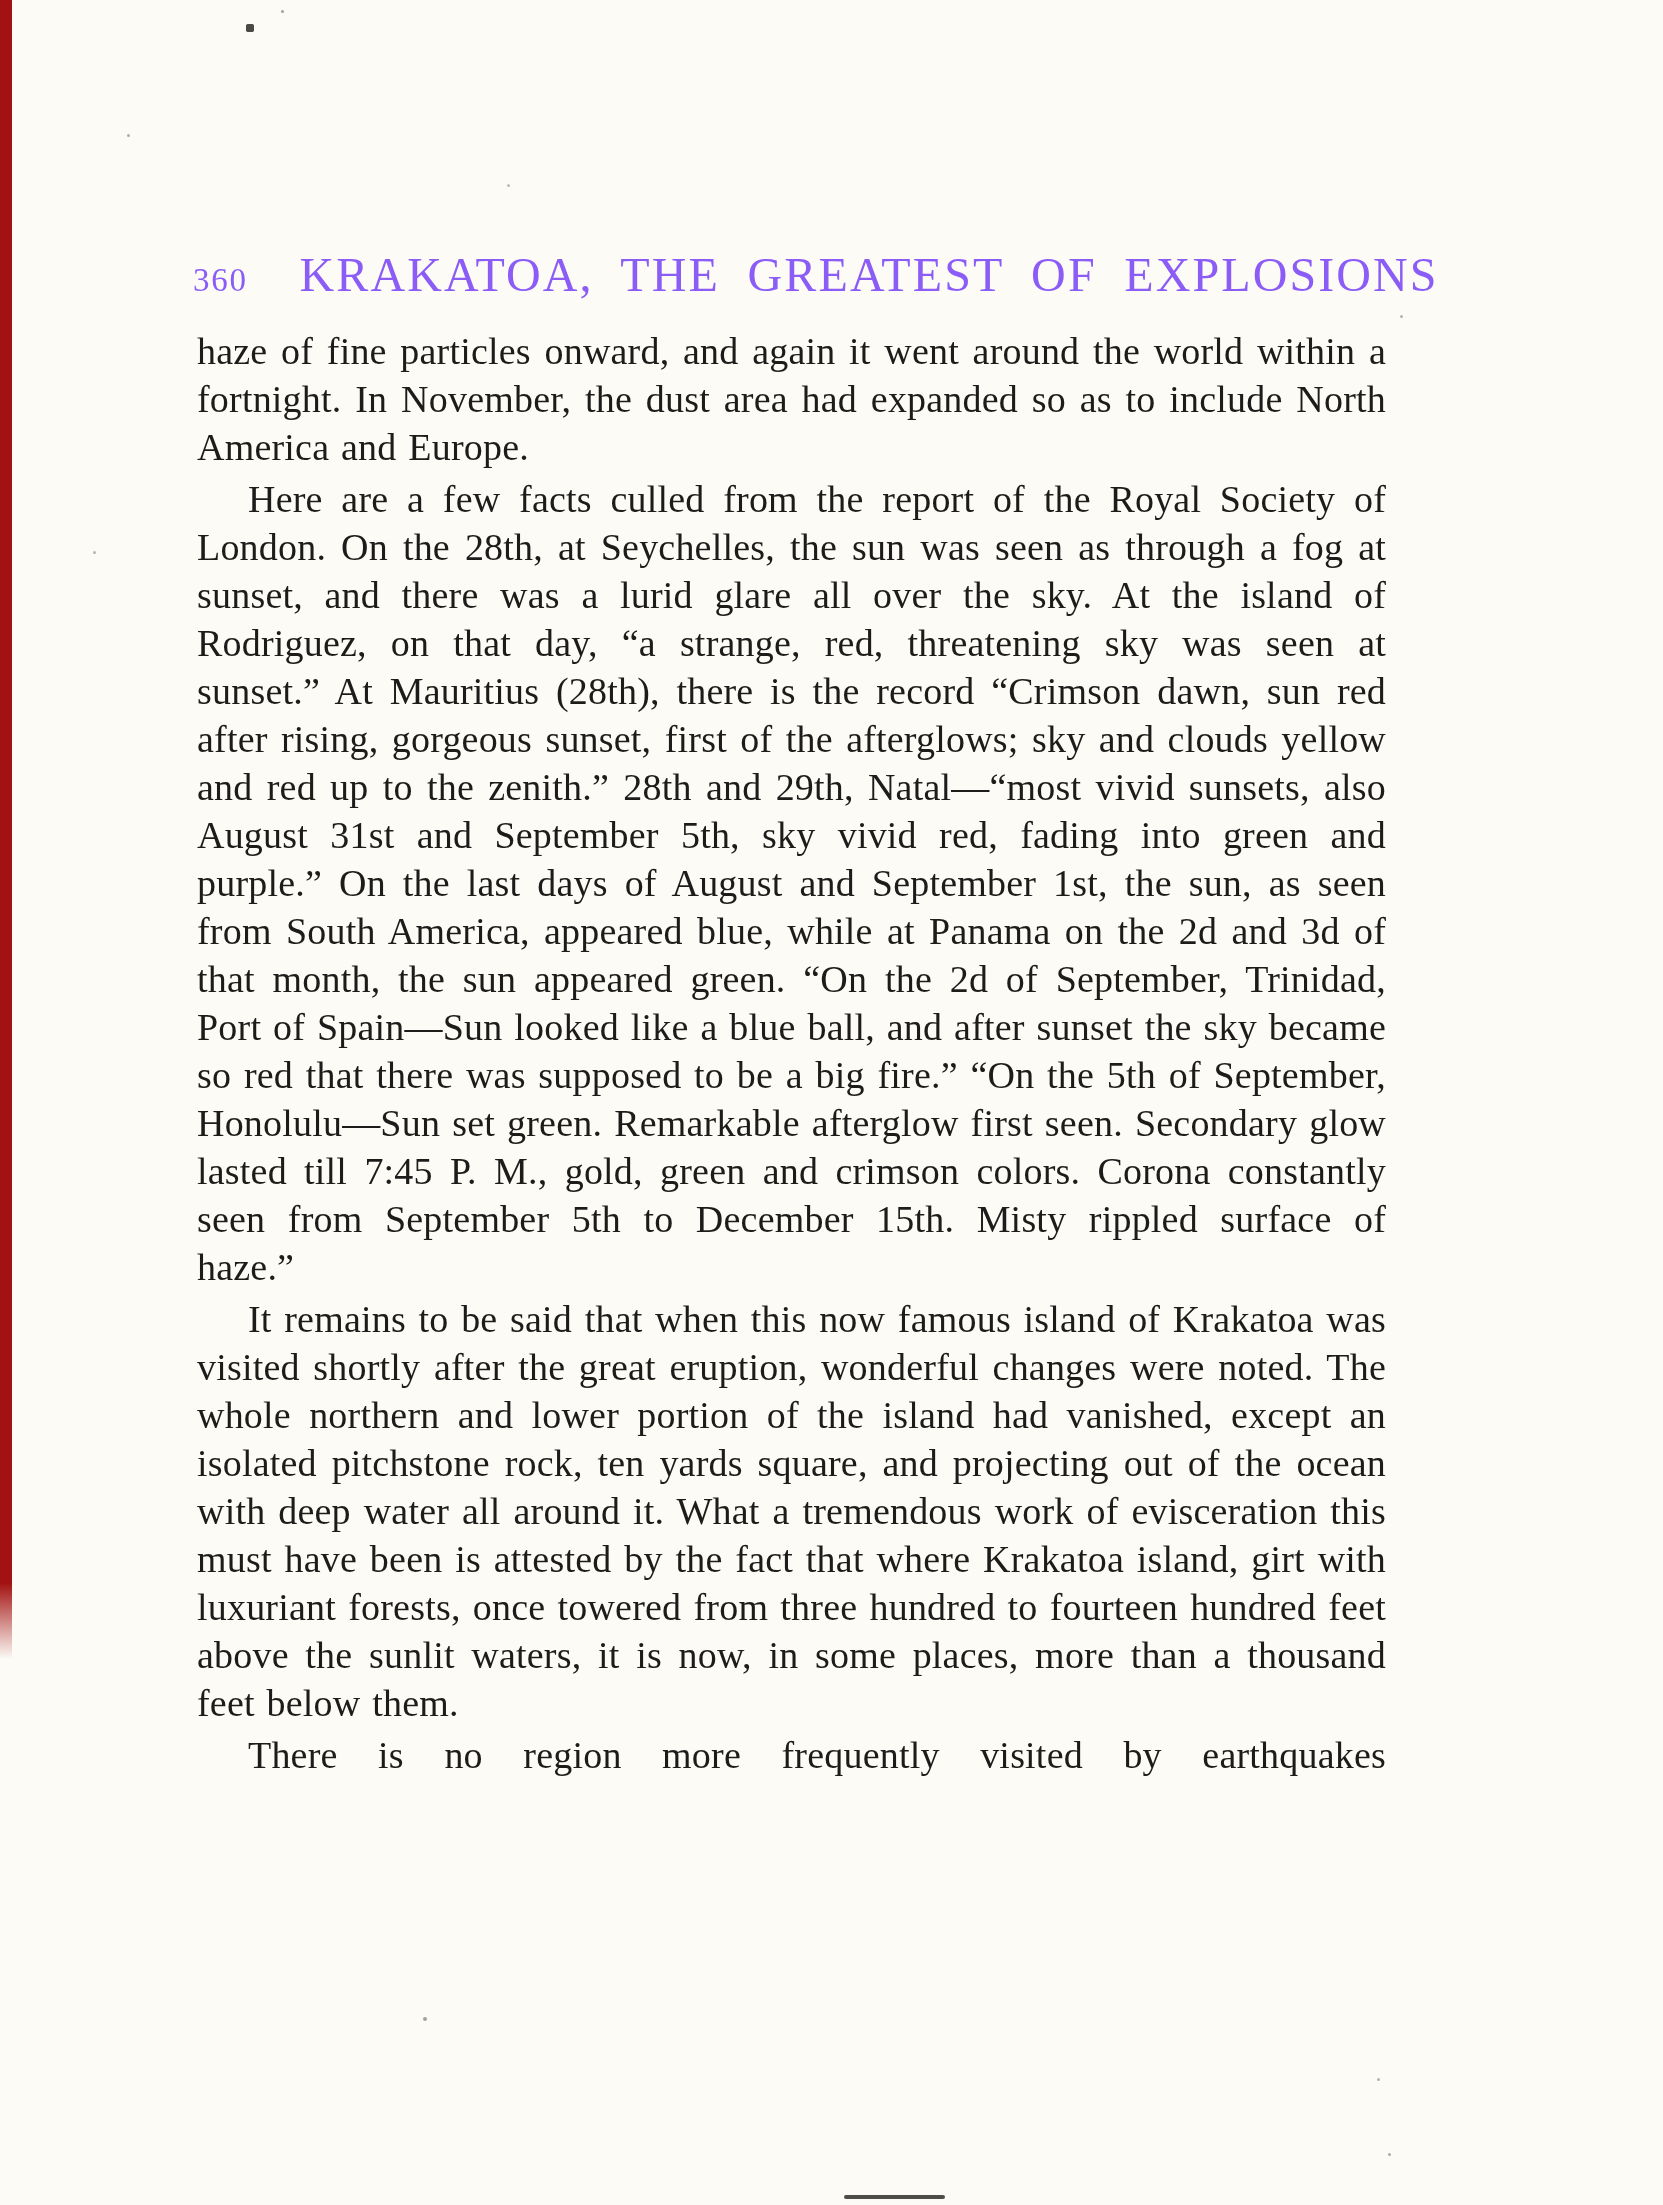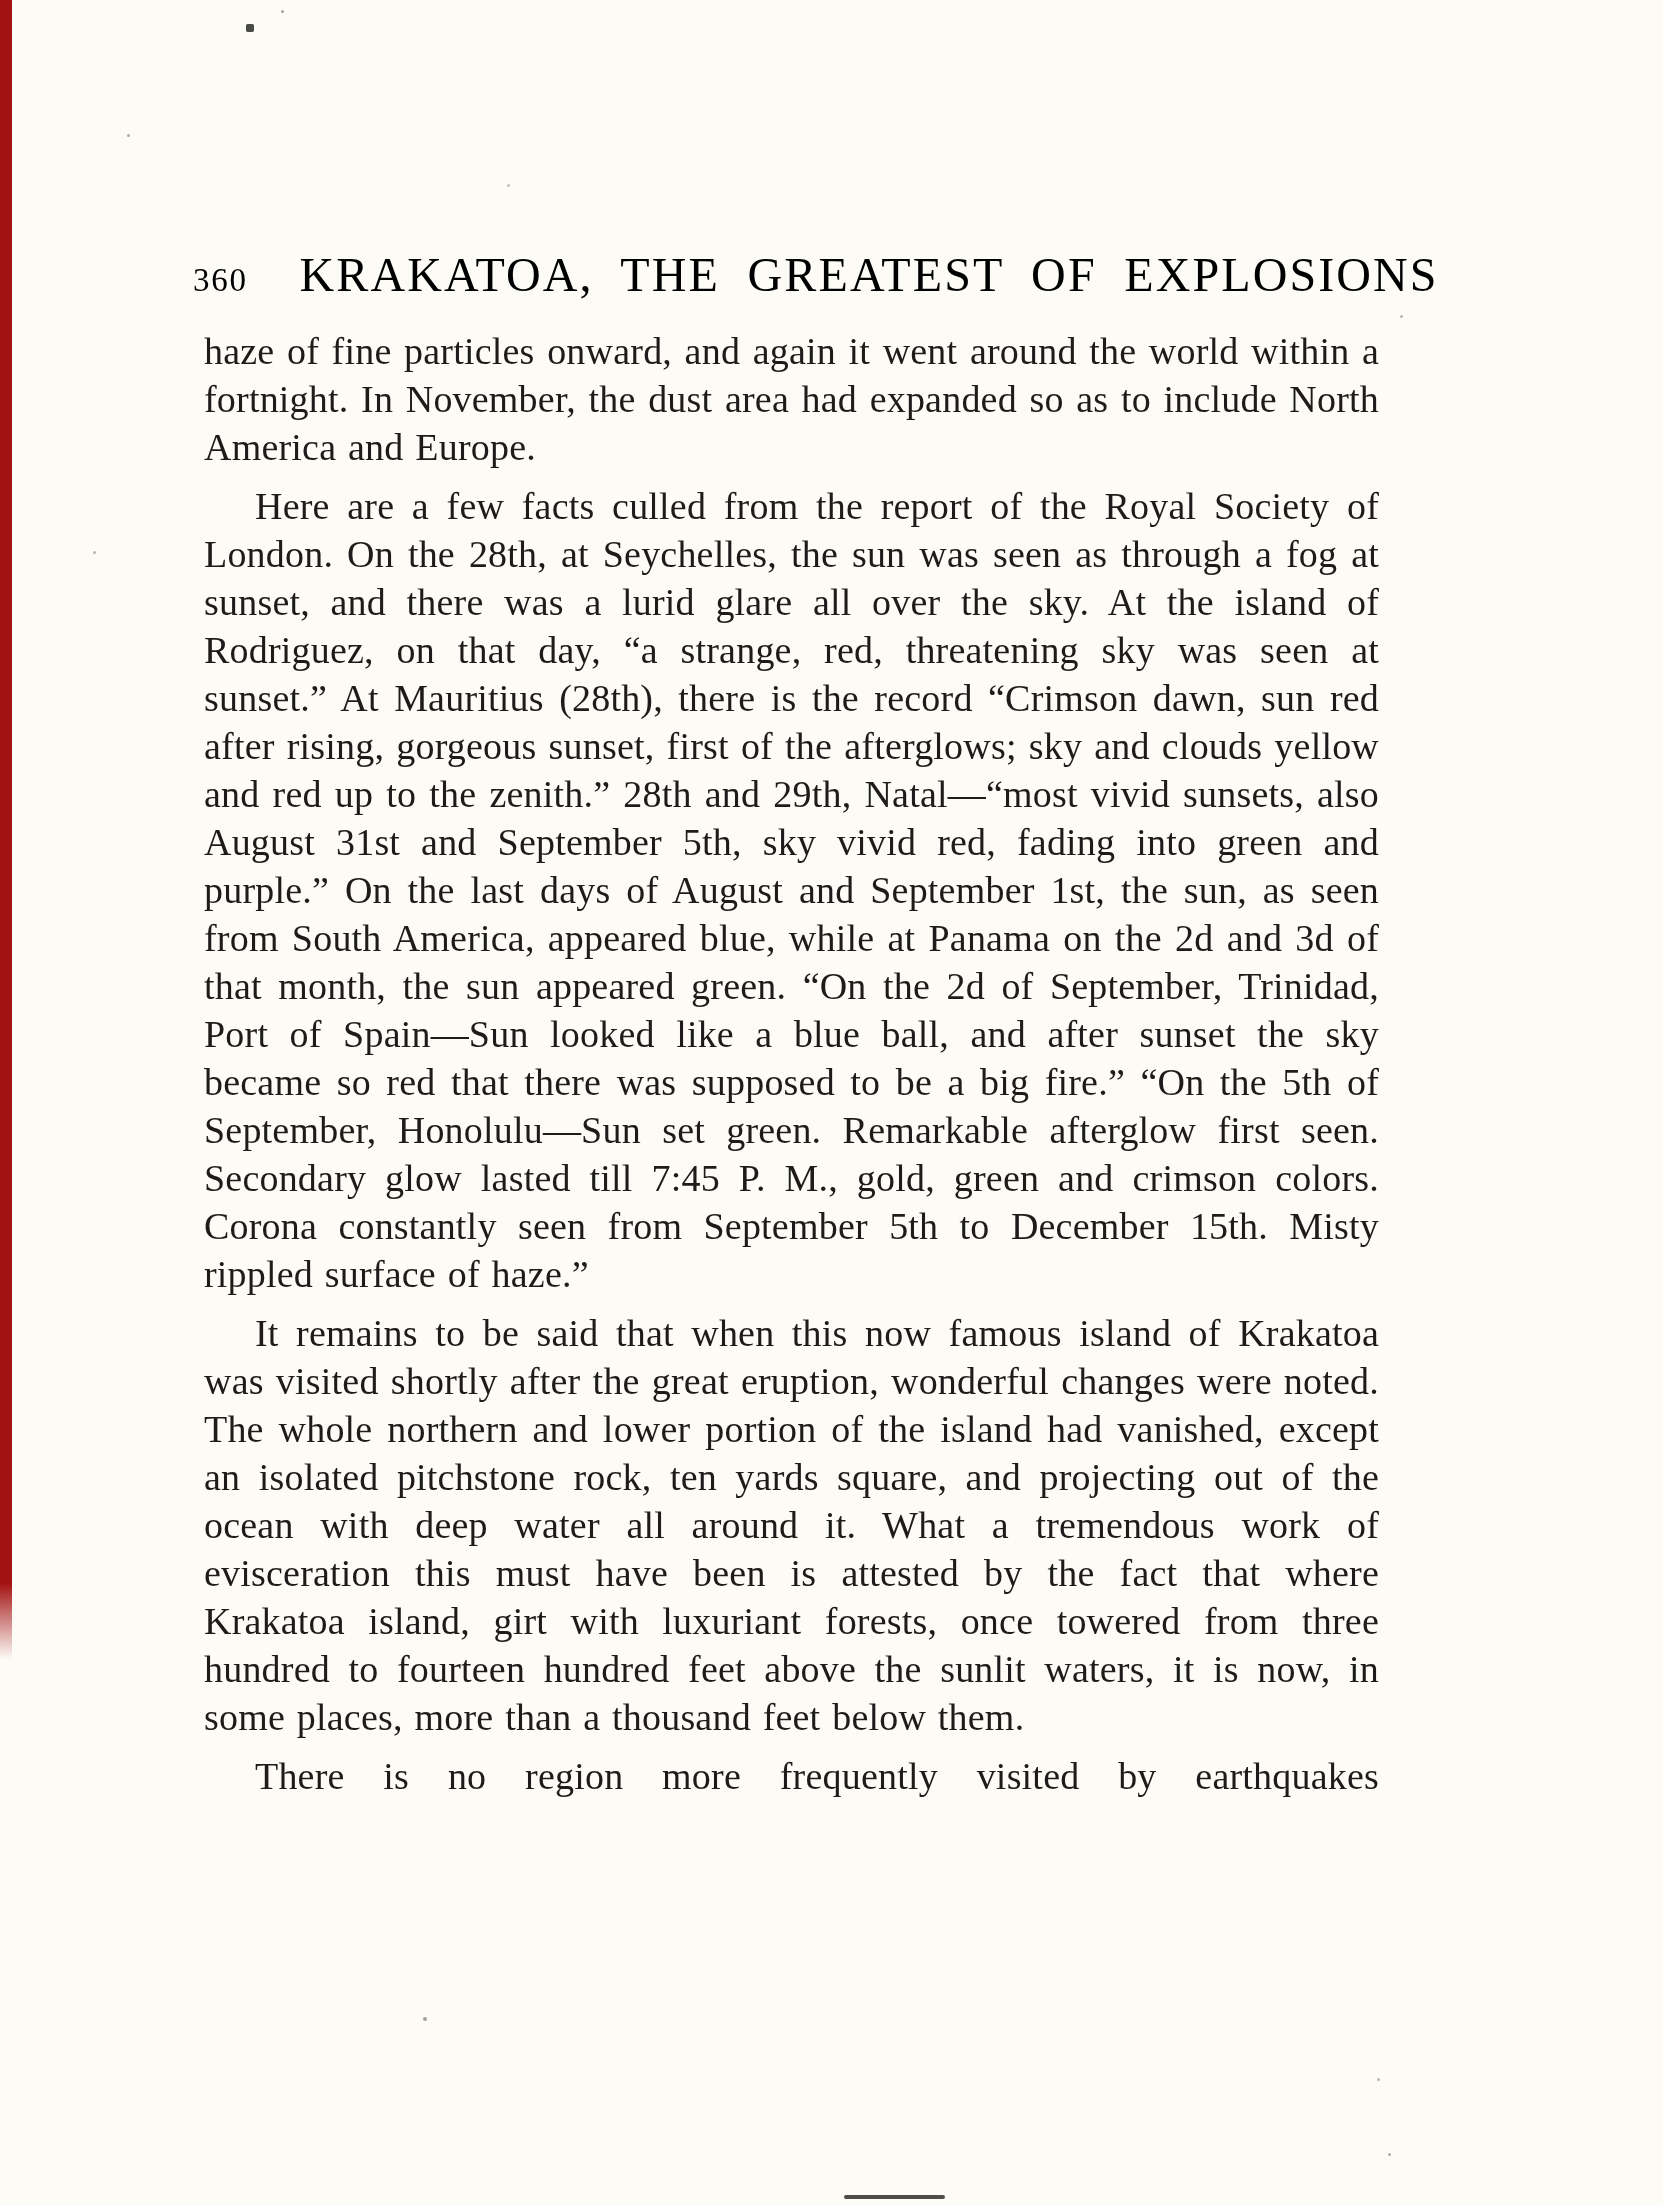--- a/index.html
+++ b/index.html
@@ -35,36 +35,36 @@
   .content {
     position: absolute;
     left: 193px;
     top: 247px;
     width: 1197px;
   }
   .running-head {
     display: flex;
     align-items: baseline;
     font-size: 35px;
-    color: #000000;
+    color: #8b5cf6;
     margin-bottom: 25px;
     white-space: nowrap;
   }
   .page-number {
     font-size: 33px;
     letter-spacing: 1.7px;
     margin-right: 52px;
   }
   .head-title {
     font-size: 48px;
     letter-spacing: 2.1px;
     word-spacing: 13.5px;
   }
   .body-text p {
-    margin: 11px;
+    margin: 4px;
     font-size: 38px;
     line-height: 48px;
     text-align: justify;
     word-spacing: 2.1px;
     letter-spacing: 0.2px;
   }
   .body-text p.indented {
     text-indent: 51px;
   }
   .body-text p.justify-last {

